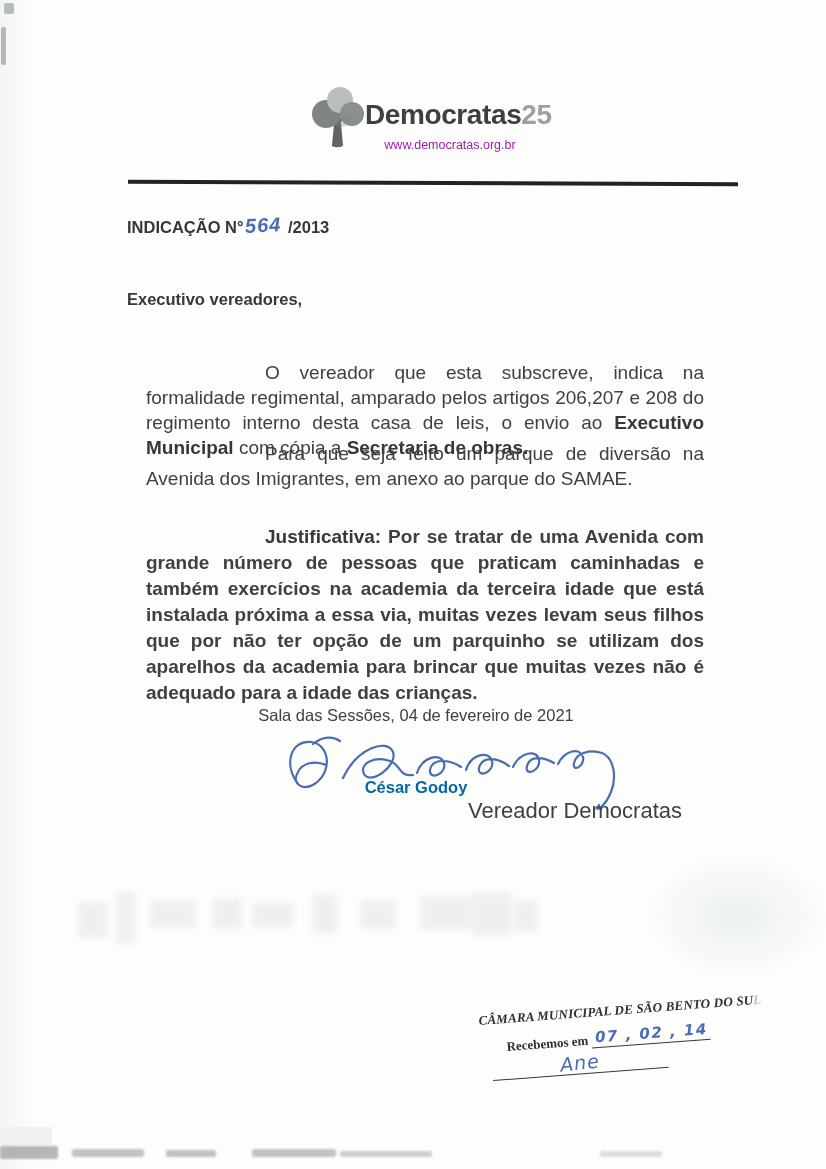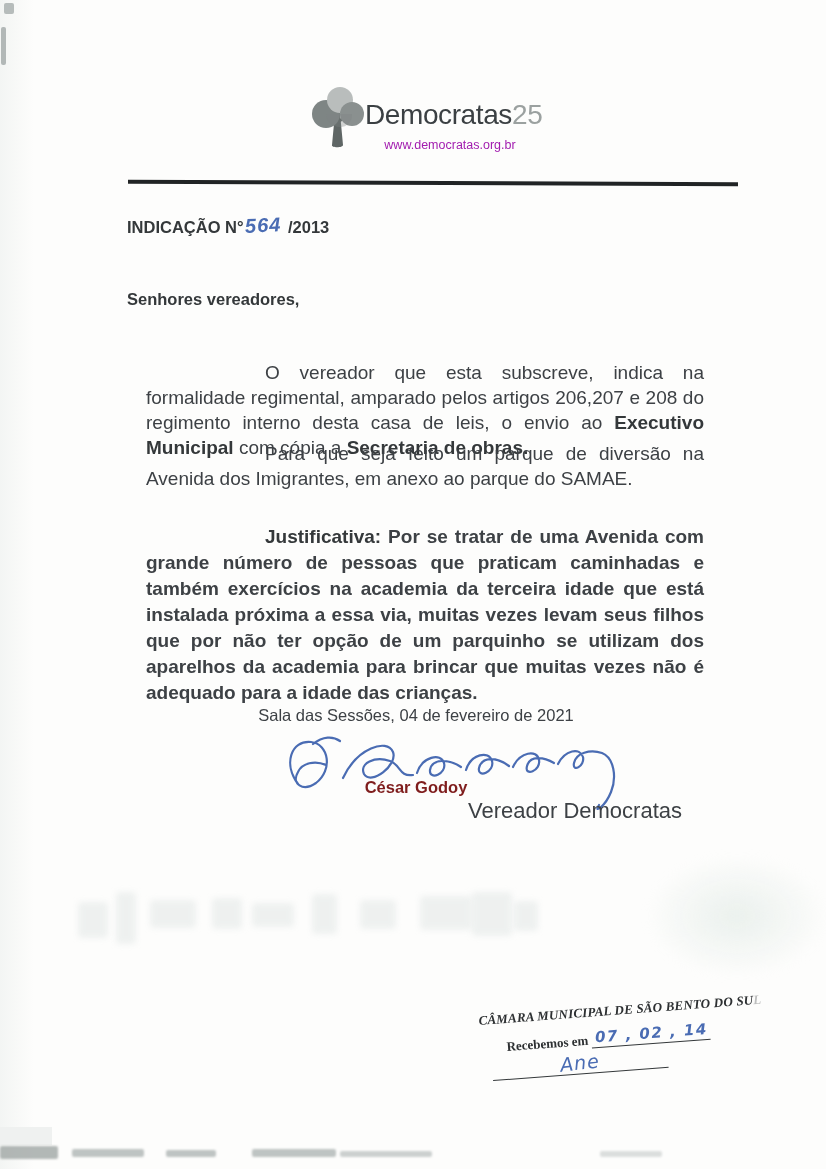--- a/index.html
+++ b/index.html
@@ -33,21 +33,21 @@
   .smudge.s1{left:0;top:1146px;width:58px;height:13px;background:#9aa19f;}
   .smudge.s2{left:72px;top:1149px;width:72px;height:8px;}
   .smudge.s3{left:166px;top:1150px;width:50px;height:7px;}
   .smudge.s4{left:252px;top:1149px;width:84px;height:8px;}
   .smudge.s5{left:340px;top:1151px;width:92px;height:6px;background:#bcc2c1;}
   .smudge.s6{left:600px;top:1151px;width:62px;height:6px;background:#c6cbca;opacity:.6;}
   .corner-pale{position:absolute;left:0;top:1127px;width:52px;height:18px;background:#eff1f0;}
 
   
   .tree{position:absolute;left:311px;top:87px;}
-  .brand{position:absolute;left:365px;top:99px;font-size:28px;font-weight:normal;
+  .brand{position:absolute;left:365px;top:99px;font-size:28px;font-weight:bold;
     letter-spacing:-0.4px;white-space:nowrap;}
   .brand .name{color:var(--brand-dark,#3b4043);}
   .brand .num{color:var(--brand-light,#9ba1a0);}
   .website{position:absolute;left:305px;top:138px;width:290px;text-align:center;
     font-size:12.5px;color:#a21caf;}
   .office{position:absolute;left:108px;top:156px;width:640px;text-align:center;
     font-size:18px;font-weight:bold;color:#2f3335;letter-spacing:.2px;}
   .rule{position:absolute;left:128px;top:181px;width:610px;height:3.5px;
     background:var(--rule-black,#212425);transform:rotate(.25deg);}
 
@@ -63,21 +63,21 @@
   .para.p1{top:360px;text-indent:119px;}
   .para.p2{top:441px;text-indent:119px;}
   .para.p3{top:524px;text-indent:119px;line-height:26px;font-weight:bold;}
   .para b{color:#34383a;}
   .dateline{position:absolute;left:146px;top:706px;width:540px;text-align:center;
     font-size:16.5px;color:var(--text-dark,#3d4145);}
   .signature{position:absolute;left:283px;top:734px;width:340px;height:80px;overflow:visible;}
   .signature path{fill:none;stroke:var(--ink-blue,#4a6cb3);stroke-width:2.2;
     stroke-linecap:round;stroke-linejoin:round;}
   .signer-name{position:absolute;left:150px;top:778px;width:532px;text-align:center;
-    font-size:16.5px;font-weight:bold;color:#7f1d1d;}
+    font-size:16.5px;font-weight:bold;color:#0369a1;}
   .signer-role{position:absolute;left:150px;top:798px;width:532px;text-align:right;
     font-size:22px;color:var(--text-dark,#3d4145);}
 
   
   .stamp{position:absolute;left:478px;top:1013px;transform:rotate(-4.3deg);
     transform-origin:0 0;color:#2d3032;}
   .stamp-org{font-family:"Liberation Serif", serif;font-style:italic;font-weight:bold;
     font-size:13px;letter-spacing:.2px;white-space:nowrap;}
   .stamp-frag{opacity:.3;}
   .stamp-row2{display:flex;align-items:flex-end;margin:8px 0 0 26px;
@@ -129,21 +129,21 @@
   <div class="brand">
     <span class="name">Democratas</span><span class="num">25</span>
   </div>
   <div class="website">www.democratas.org.br</div>
   <div class="rule"></div>
 
   <div class="docnum">
     <span>INDICAÇÃO N°</span><span class="hand-num">564</span><span>/2013</span>
   </div>
 
-  <div class="salutation">Senhores vereadores,</div>
+  <div class="salutation">Executivo vereadores,</div>
 
   <p class="para p1"><span>O vereador que esta subscreve, indica na formalidade regimental, amparado pelos artigos 206,207 e 208 do regimento interno desta casa de leis, o envio ao </span><b>Executivo Municipal</b><span> com cópia a </span><b>Secretaria de obras.</b></p>
 
   <p class="para p2">Para que seja feito um parque de diversão na Avenida dos Imigrantes, em anexo ao parque do SAMAE.</p>
 
   <p class="para p3"><b>Justificativa:</b><span> Por se tratar de uma Avenida com grande número de pessoas que praticam caminhadas e também exercícios na academia da terceira idade que está instalada próxima a essa via, muitas vezes levam seus filhos que por não ter opção de um parquinho se utilizam dos aparelhos da academia para brincar que muitas vezes não é adequado para a idade das crianças.</span></p>
 
   <div class="dateline">Sala das Sessões, 04 de fevereiro de 2021</div>
 
   <svg class="signature" viewBox="0 0 340 80">

